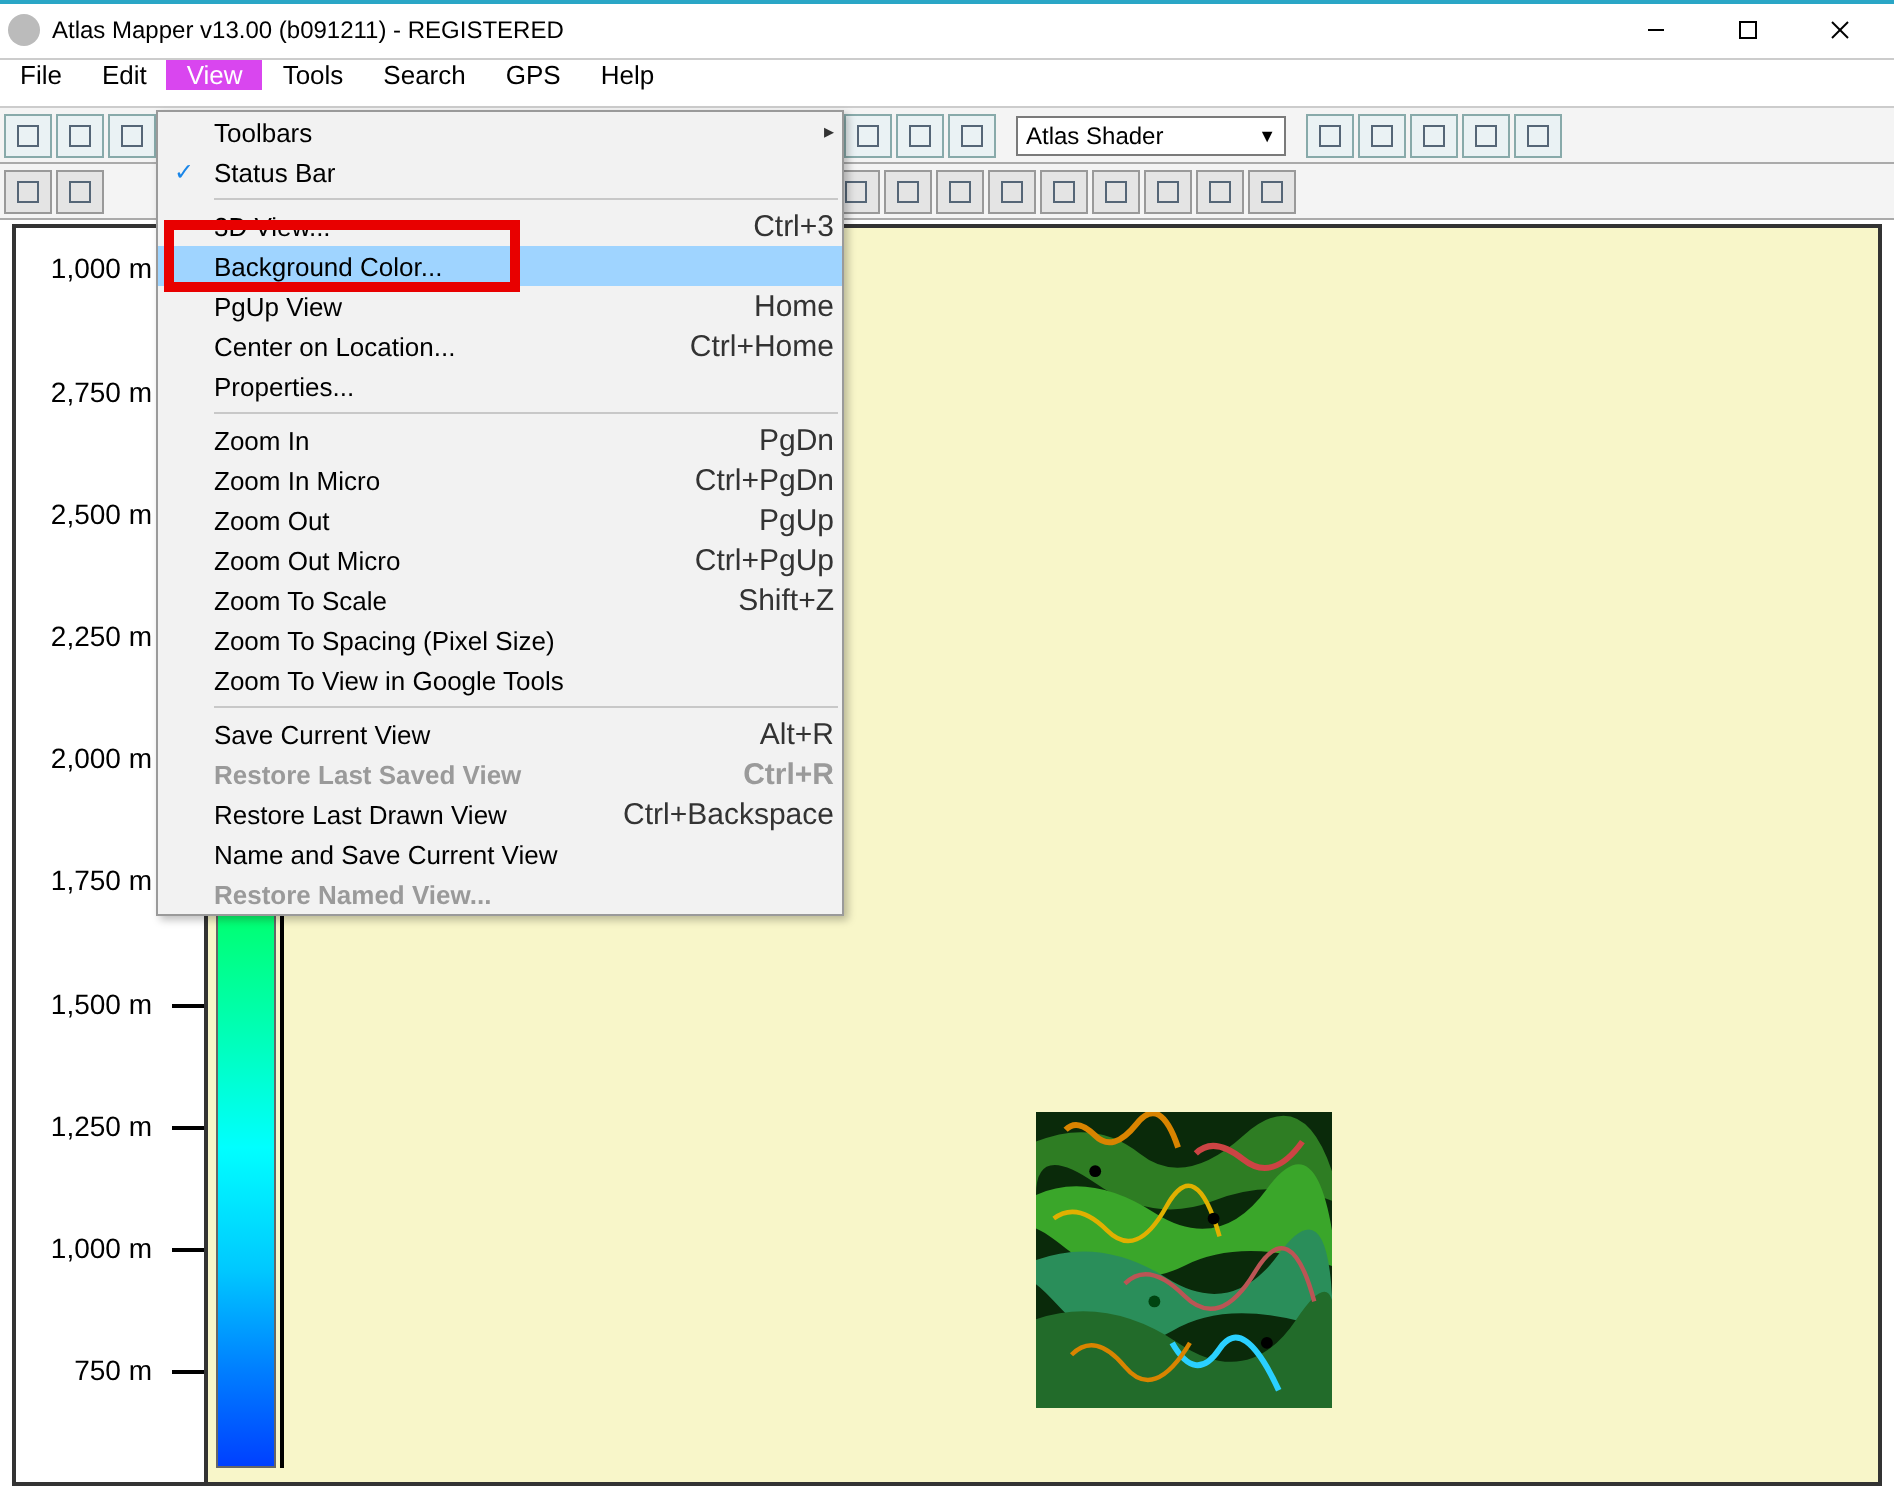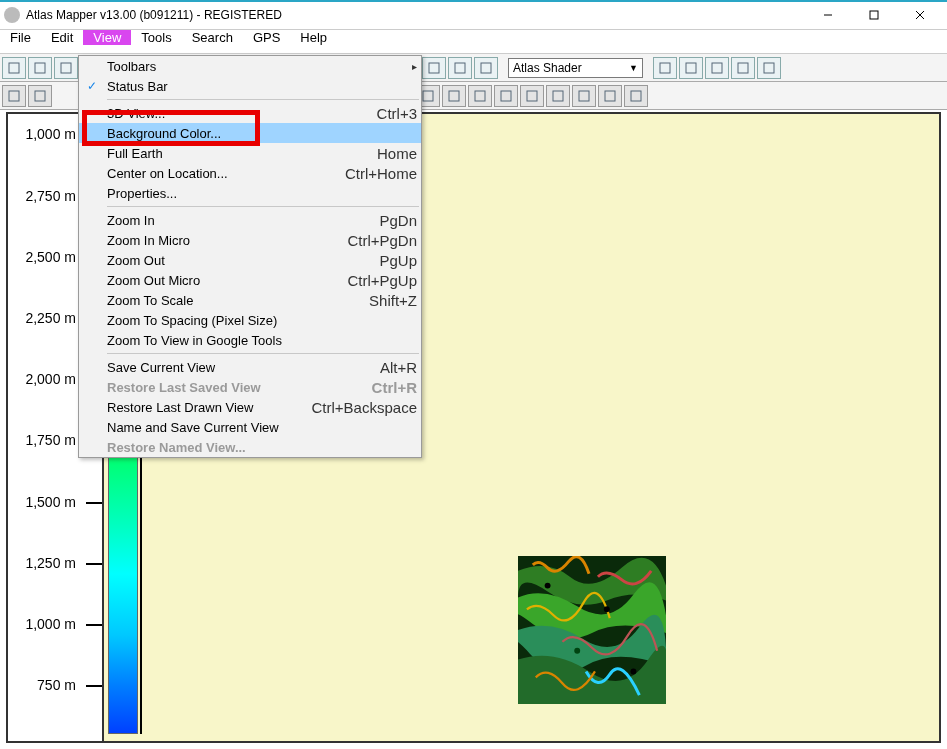--- a/index.html
+++ b/index.html
@@ -309,21 +309,21 @@
       <div class="ick"></div>
       <div class="lbl">3D View...</div>
       <div class="acc">Ctrl+3</div>
     </div>
     <div class="mi highlighted">
       <div class="ick"></div>
       <div class="lbl">Background Color...</div>
     </div>
     <div class="mi">
       <div class="ick"></div>
-      <div class="lbl">Full Earth</div>
+      <div class="lbl">PgUp View</div>
       <div class="acc">Home</div>
     </div>
     <div class="mi">
       <div class="ick"></div>
       <div class="lbl">Center on Location...</div>
       <div class="acc">Ctrl+Home</div>
     </div>
     <div class="mi">
       <div class="ick"></div>
       <div class="lbl">Properties...</div>

